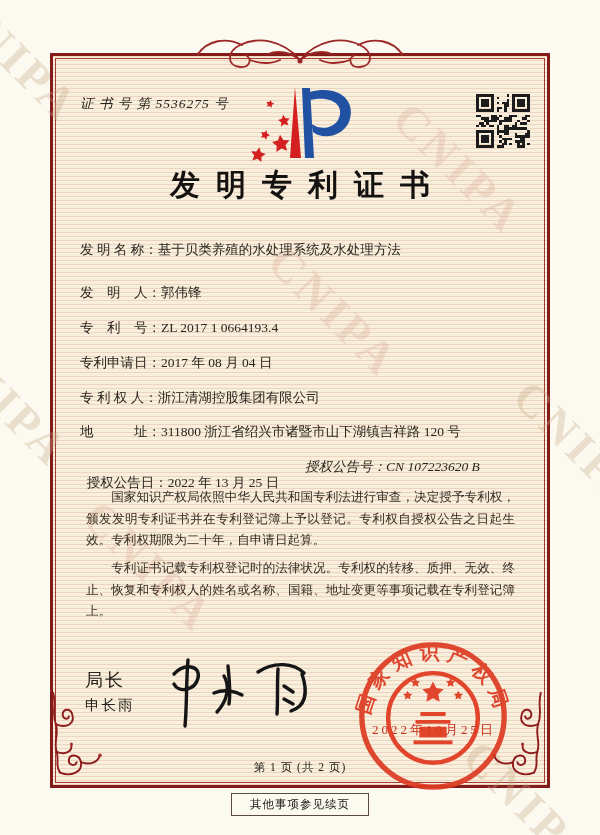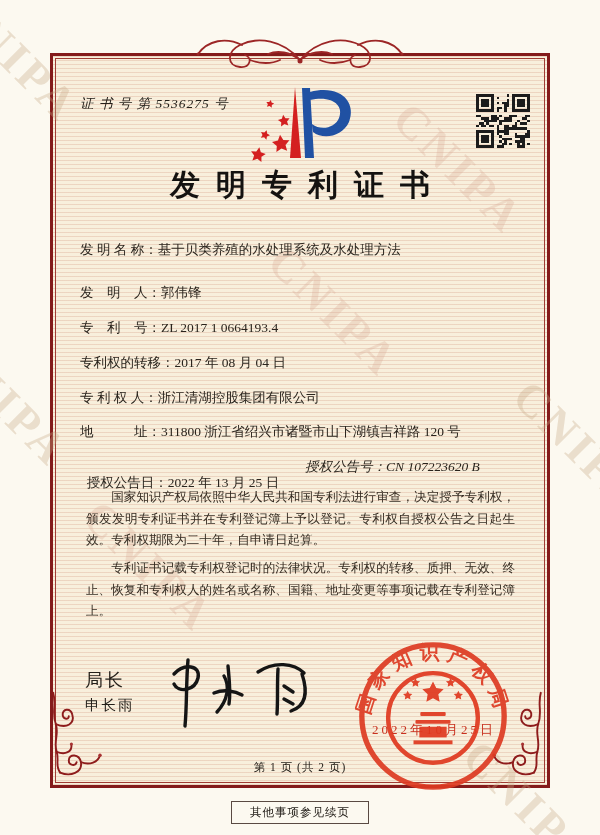--- a/index.html
+++ b/index.html
@@ -45,21 +45,21 @@
   
   .director-title{position:absolute;z-index:5;left:85px;top:668px;font-size:18px;letter-spacing:2px;}
   .director-name{position:absolute;z-index:5;left:85px;top:696px;font-size:14.5px;letter-spacing:2px;}
   .signature{position:absolute;z-index:5;left:160px;top:648px;width:160px;height:85px;}
   .seal{position:absolute;z-index:6;left:355px;top:638px;width:156px;height:156px;}
   .seal-date{position:absolute;z-index:5;left:372px;top:721px;font-size:13px;letter-spacing:3px;
     color:#c8301e;white-space:pre;}
   .page-num{position:absolute;z-index:5;left:0;right:0;top:760px;text-align:center;
     font-size:11.5px;letter-spacing:1px;}
   .note-box{position:absolute;z-index:5;left:50%;transform:translateX(-50%);top:793px;
-    border:1px solid #5a4a42;padding:3px 18px;font-size:11.5px;letter-spacing:1px;white-space:nowrap;margin-top:8px;}
+    border:1px solid #5a4a42;padding:3px 18px;font-size:11.5px;letter-spacing:1px;white-space:nowrap;}
 </style>
 </head>
 <body>
 
 <span class="wm" style="left:-25px;top:-20px;">CNIPA</span>
 <span class="wm pink" style="left:420px;top:92px;">CNIPA</span>
 <span class="wm" style="left:-35px;top:325px;">CNIPA</span>
 <span class="wm pink" style="left:295px;top:235px;">CNIPA</span>
 <span class="wm" style="left:540px;top:370px;">CNIPA</span>
 <span class="wm pink" style="left:110px;top:490px;">CNIPA</span>
@@ -351,21 +351,21 @@
         <rect x="17" y="20" width="1" height="1"></rect>
         <rect x="18" y="20" width="1" height="1"></rect>
       </g>
     </svg></div>
 
 <div class="title">发明专利证书</div>
 
 <div class="row r1"><span>发 明 名 称：</span><span>基于贝类养殖的水处理系统及水处理方法</span></div>
 <div class="row r2"><span>发　明　人：</span><span>郭伟锋</span></div>
 <div class="row r3"><span>专　利　号：</span><span>ZL 2017 1 0664193.4</span></div>
-<div class="row r4"><span>专利权的转移：</span><span>2017 年 08 月 04 日</span></div>
+<div class="row r4"><span>专利申请日：</span><span>2017 年 08 月 04 日</span></div>
 <div class="row r5"><span>专 利 权 人：</span><span>浙江清湖控股集团有限公司</span></div>
 <div class="row r6"><span>地　　　址：</span><span>311800 浙江省绍兴市诸暨市山下湖镇吉祥路 120 号</span></div>
 <div class="row r7">
   <span>授权公告日：</span><span>2022 年 13 月 25 日</span>
   <span class="pair2"><span>授权公告号：</span><span>CN 107223620 B</span></span>
 </div>
 
 <div class="paras">
   <p>国家知识产权局依照中华人民共和国专利法进行审查，决定授予专利权，颁发发明专利证书并在专利登记簿上予以登记。专利权自授权公告之日起生效。专利权期限为二十年，自申请日起算。</p>
   <p>专利证书记载专利权登记时的法律状况。专利权的转移、质押、无效、终止、恢复和专利权人的姓名或名称、国籍、地址变更等事项记载在专利登记簿上。</p>

